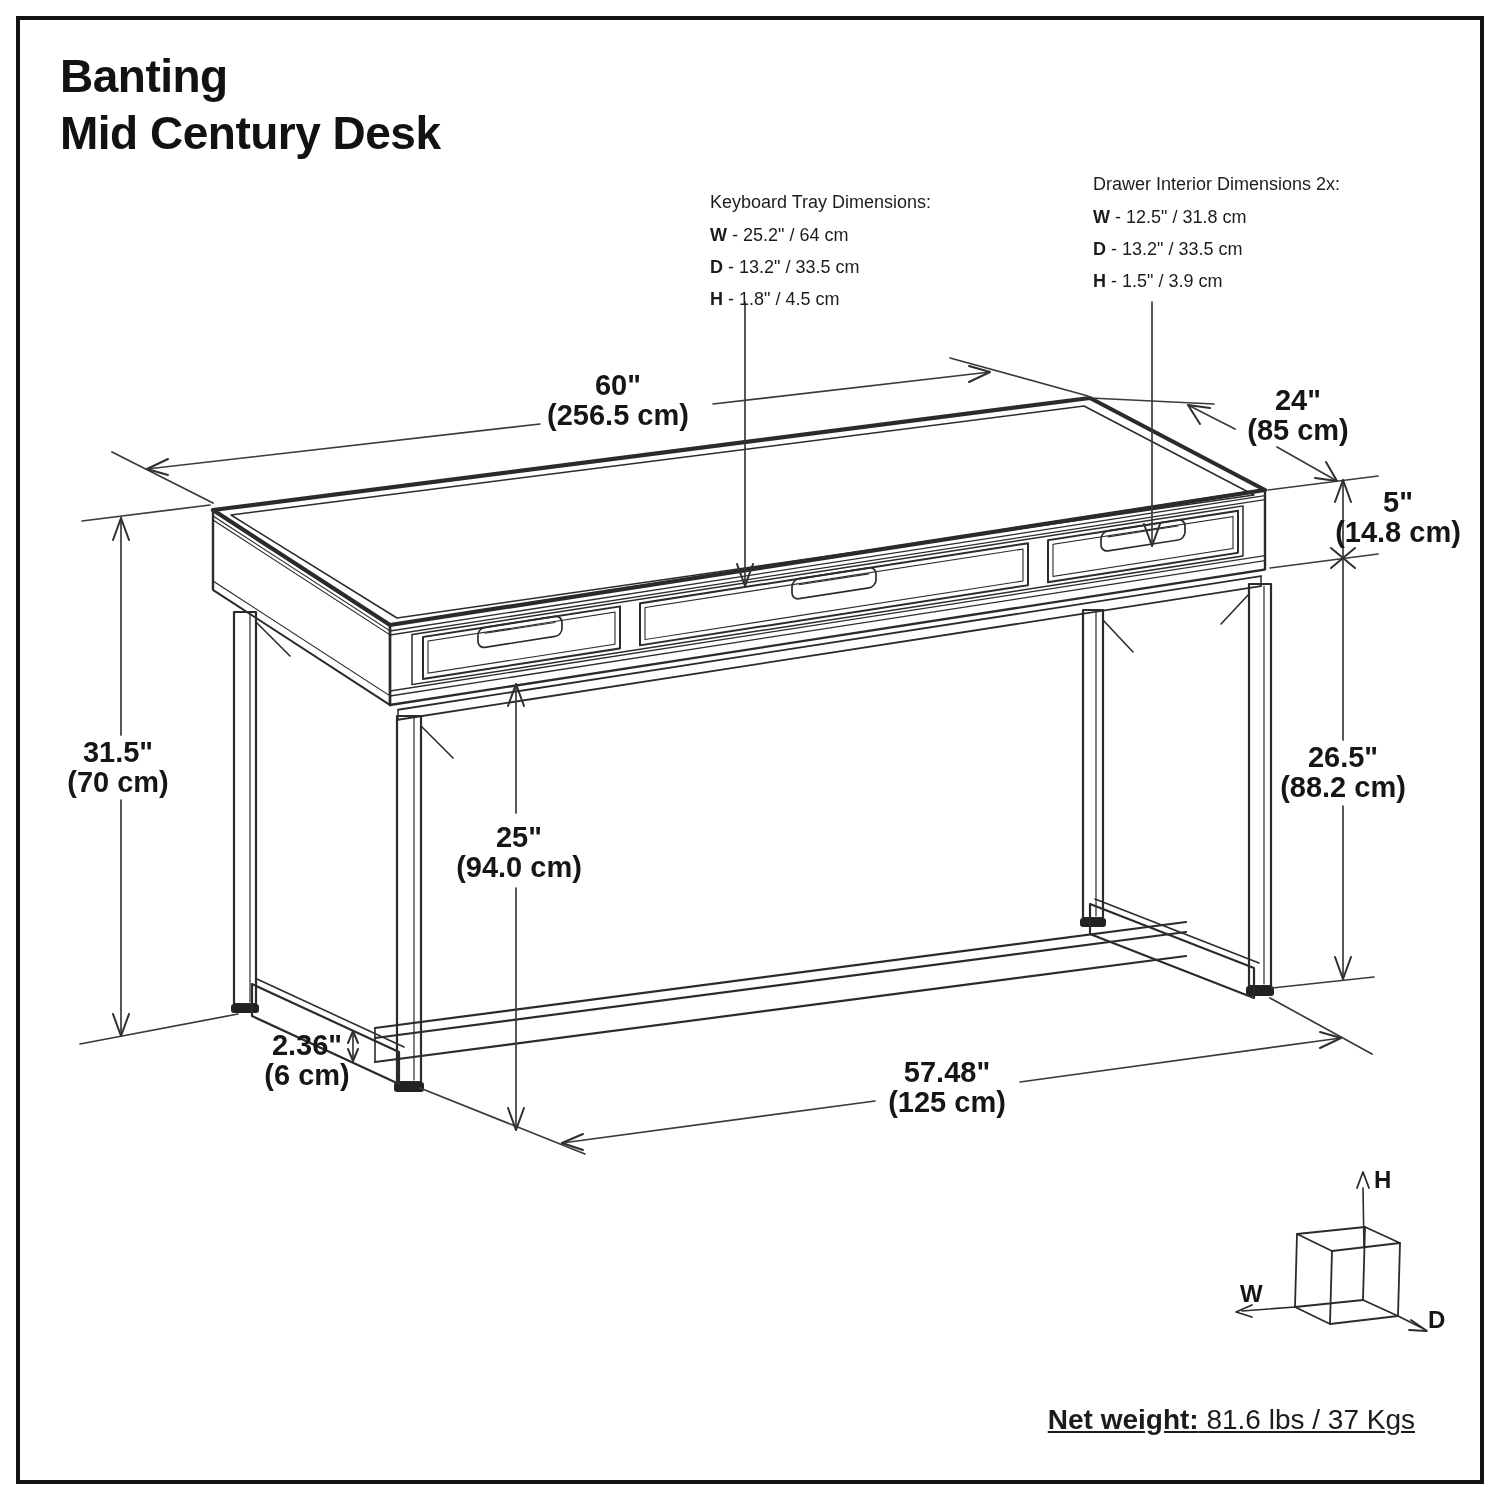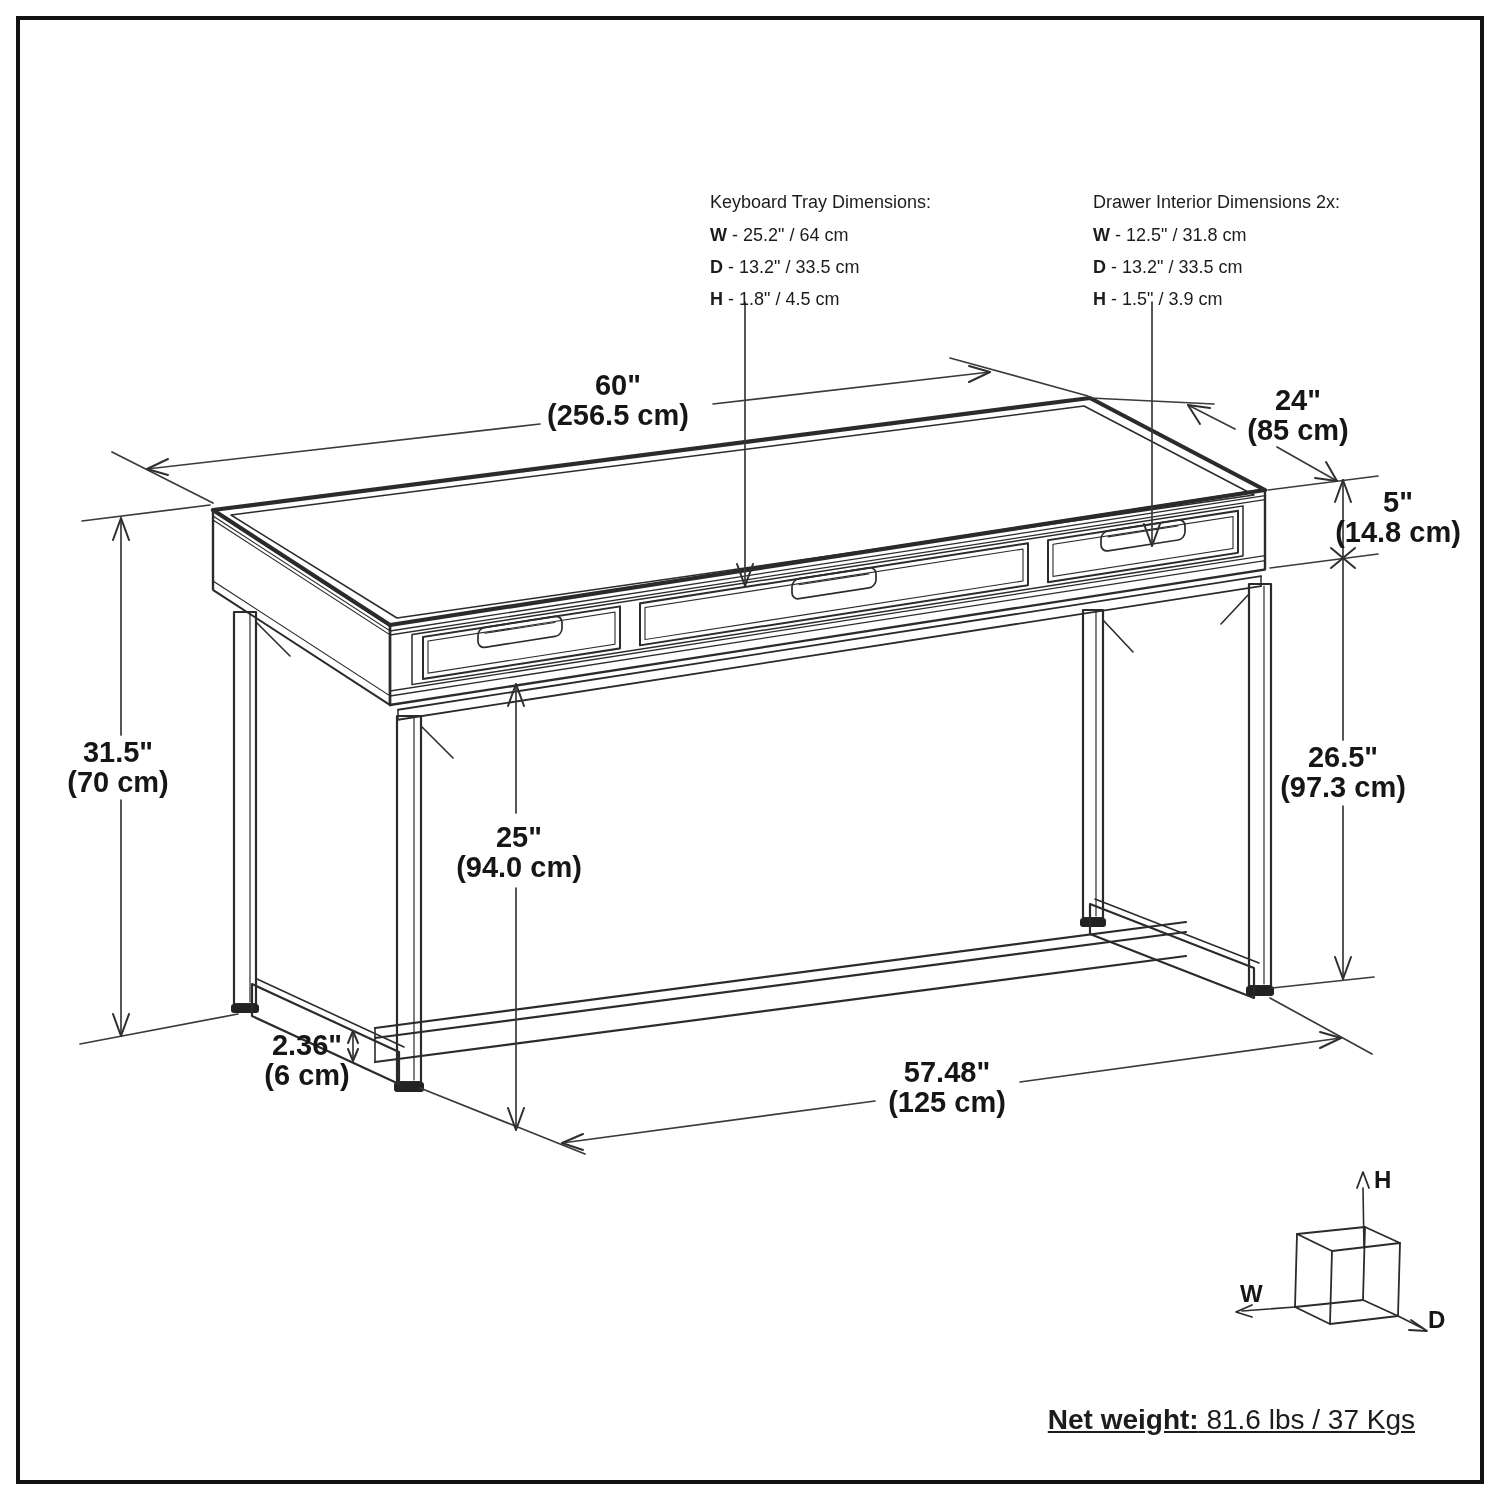--- a/index.html
+++ b/index.html
@@ -6,21 +6,21 @@
   #stage{position:relative;width:1500px;height:1500px;background:#fff;overflow:hidden;
          font-family:"Liberation Sans", sans-serif;color:#161616;}
   #frame-border{position:absolute;left:16px;top:16px;right:16px;bottom:16px;border:4px solid #121212;}
   #drawing{position:absolute;left:0;top:0;}
   .title{position:absolute;left:60px;top:48px;font-size:46px;line-height:57px;font-weight:800;
          letter-spacing:-0.5px;color:#121212;white-space:nowrap;}
   .spec{position:absolute;width:340px;font-size:18px;line-height:32px;color:#1c1c1c;}
   .spec .t{margin-bottom:1px;}
   .spec b{font-weight:700;}
   #spec-keyboard{left:710px;top:186px;}
-  #spec-drawer{left:1093px;top:186px;}
+  #spec-drawer{left:1093px;top:168px;}
   .dim{position:absolute;transform:translateX(-50%);text-align:center;font-weight:700;
        font-size:29px;line-height:30px;color:#161616;white-space:nowrap;}
   #dim-width{left:618px;top:370px;}
   #dim-depth{left:1298px;top:385px;}
   #dim-thickness{left:1398px;top:487px;}
   #dim-height{left:118px;top:737px;}
   #dim-clearance{left:519px;top:822px;}
   #dim-legclear{left:1343px;top:742px;}
   #dim-stretcher{left:307px;top:1030px;}
   #dim-base{left:947px;top:1057px;}
@@ -190,20 +190,24 @@
       <line x1="1295" y1="1307" x2="1242" y2="1311" stroke-width="1.6"></line>
       <line x1="1398" y1="1316" x2="1422" y2="1328" stroke-width="1.6"></line>
       <path d="M1357,1188 L1363,1172 L1369,1188" stroke-width="1.8"></path>
       <path d="M1252,1305 L1236,1312 L1252,1317" stroke-width="1.8"></path>
       <path d="M1411,1320 L1427,1331 L1409,1330" stroke-width="1.8"></path>
     </g>
   </svg>
 
   <div id="frame-border"></div>
 
+  <div class="title">
+    <div>Banting</div>
+    <div>Mid Century Desk</div>
+  </div>
 
   <div class="spec" id="spec-keyboard">
     <div class="t">Keyboard Tray Dimensions:</div>
     <div><b>W</b> <span>- 25.2" / 64 cm</span></div>
     <div><b>D</b> <span>- 13.2" / 33.5 cm</span></div>
     <div><b>H</b> <span>- 1.8" / 4.5 cm</span></div>
   </div>
 
   <div class="spec" id="spec-drawer">
     <div class="t">Drawer Interior Dimensions 2x:</div>
@@ -227,21 +231,21 @@
   <div class="dim" id="dim-height">
     <div>31.5"</div>
     <div>(70 cm)</div>
   </div>
   <div class="dim" id="dim-clearance">
     <div>25"</div>
     <div>(94.0 cm)</div>
   </div>
   <div class="dim" id="dim-legclear">
     <div>26.5"</div>
-    <div>(97.3 cm)</div>
+    <div>(88.2 cm)</div>
   </div>
   <div class="dim" id="dim-stretcher">
     <div>2.36"</div>
     <div>(6 cm)</div>
   </div>
   <div class="dim" id="dim-base">
     <div>57.48"</div>
     <div>(125 cm)</div>
   </div>
 

